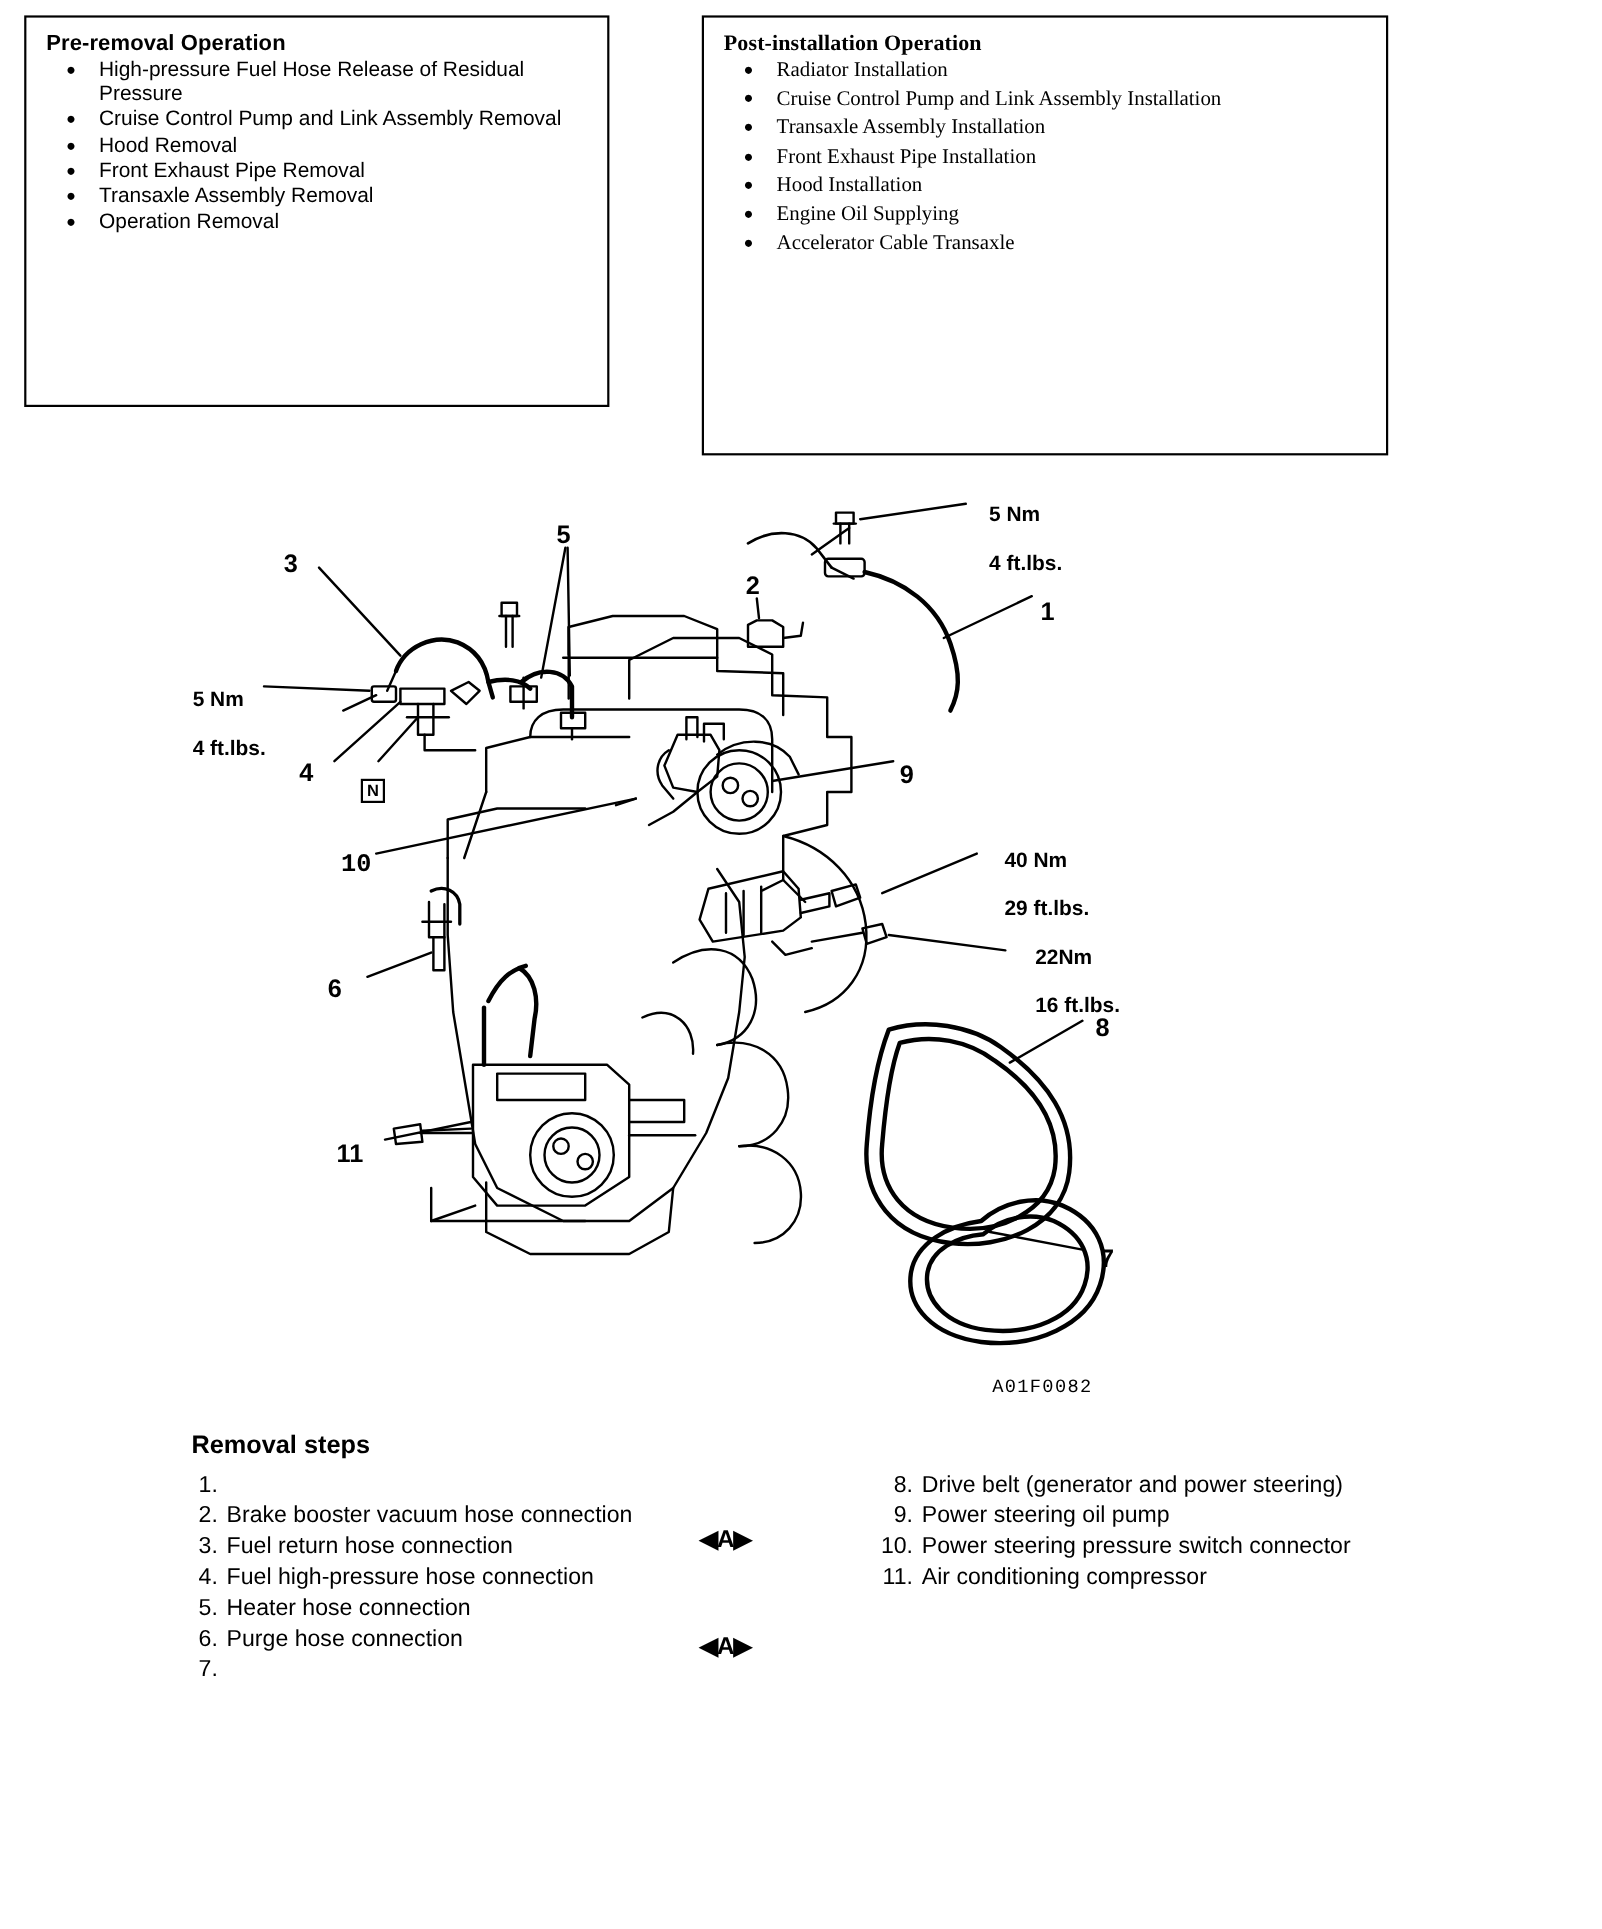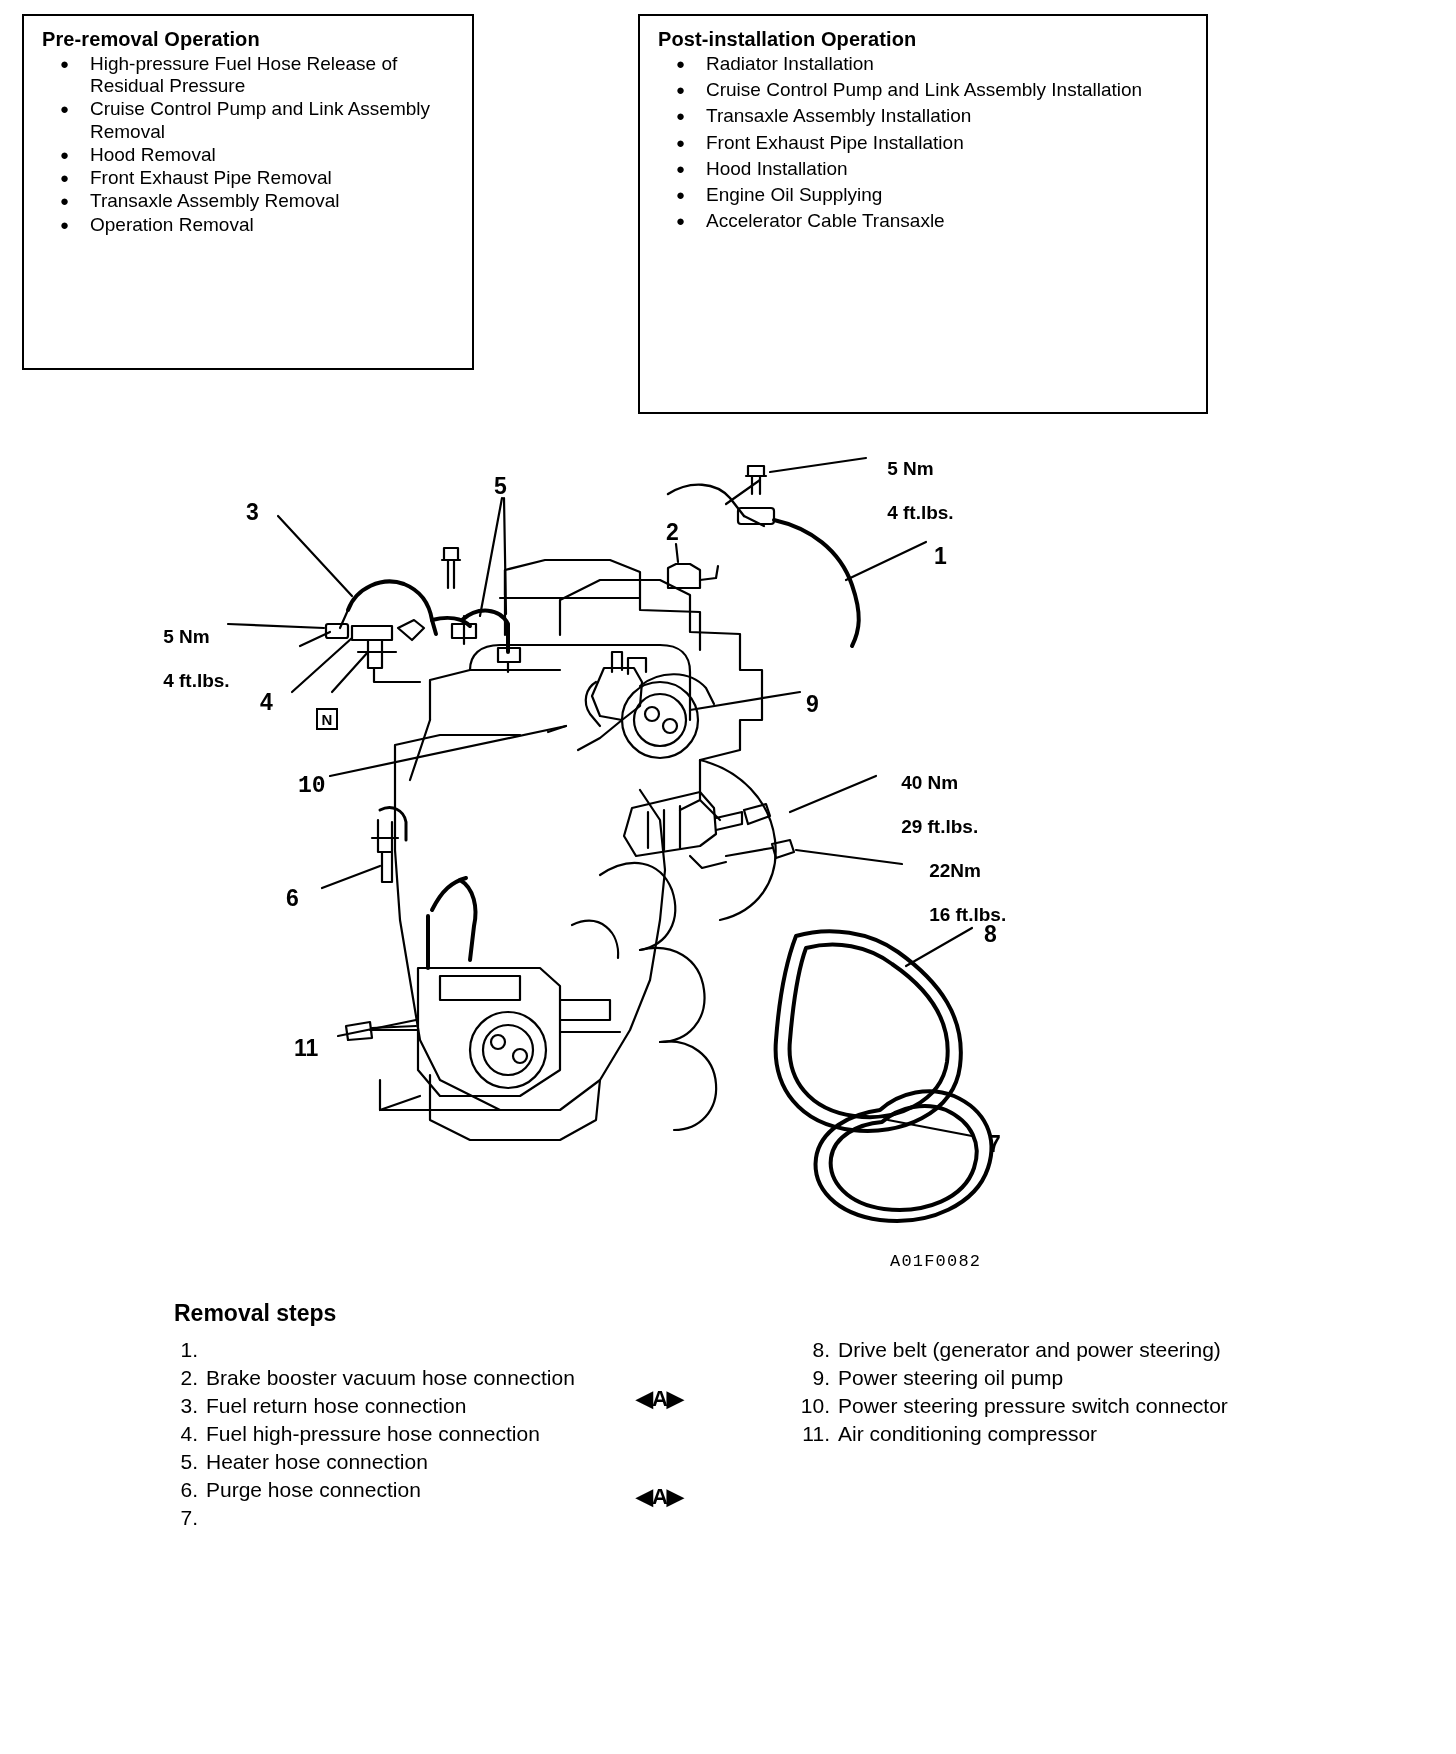--- a/index.html
+++ b/index.html
@@ -19,28 +19,29 @@
   
   .op-box {
     position: absolute;
     border: 2px solid #000;
     background: #fff;
     box-sizing: border-box;
   }
   #preremoval-box {
     left: 22px;
     top: 14px;
-    width: 452px;
+    width: 532px;
     height: 356px;
   }
   #postinstall-box {
     left: 638px;
     top: 14px;
-    width: 570px;
+    width: 624px;
     height: 400px;
+    font-family: Liberation Serif, serif;
   }
   .op-title {
     font-size: 20px;
     font-weight: bold;
     margin: 12px 0 2px 18px;
     letter-spacing: 0.1px;
   }
   .op-list {
     list-style: none;
     margin: 0;
@@ -58,21 +59,21 @@
     left: 6px;
     top: 1px;
     font-size: 15px;
     line-height: 1.35;
   }
   #postinstall-box .op-list li { margin-bottom: 4px; }
 
   
   #figure {
     position: absolute;
-    left: 0;
+    left: 12px;
     top: 420px;
     width: 1160px;
     height: 880px;
   }
   .callout {
     position: absolute;
     font-size: 23px;
     font-weight: bold;
     line-height: 1.12;
     white-space: pre;

